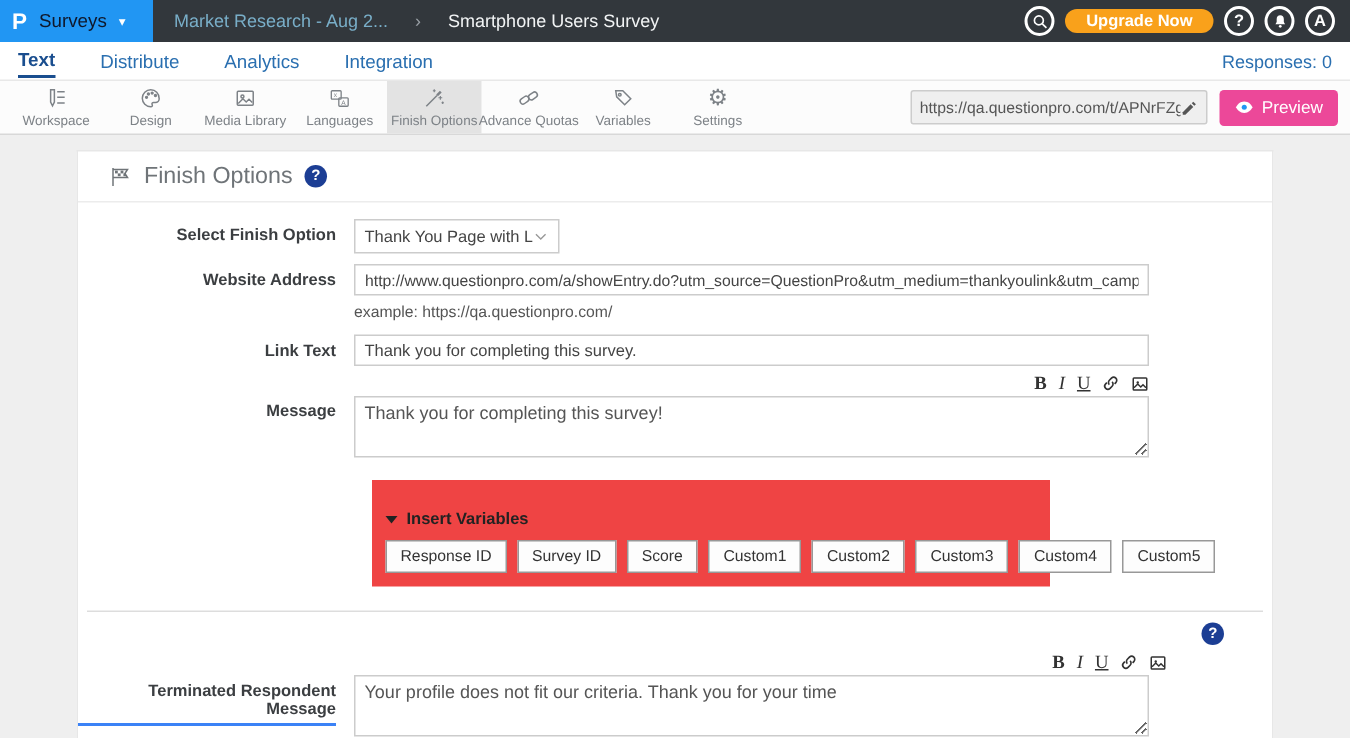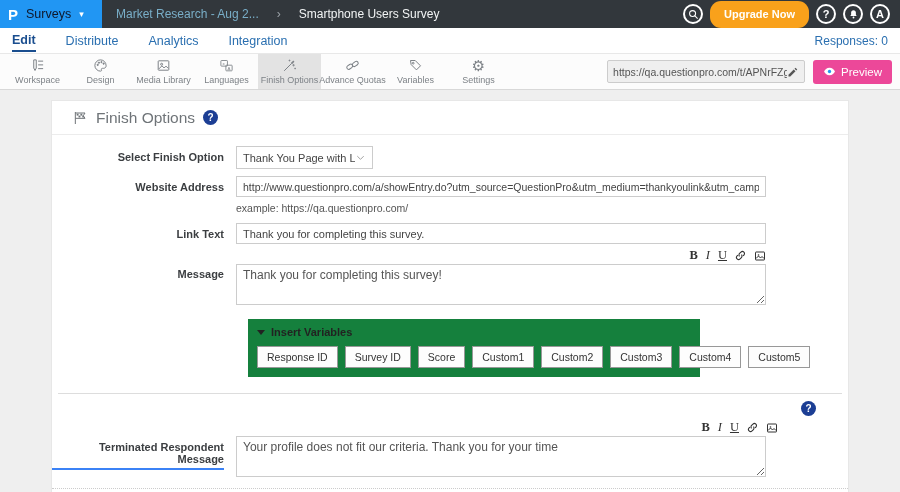--- a/index.html
+++ b/index.html
@@ -11,21 +11,21 @@
   .logo-block { height:28px; width:102px; background:#2196f3; display:flex; align-items:center; padding:0 8px; gap:8px; flex:none; }
   .logo-glyph { color:#fff; font-weight:700; font-size:15px; line-height:1; }
   .product-label { color:#0f172a; font-size:12.5px; }
   .product-caret { color:#fff; font-size:9px; }
   .breadcrumb { display:flex; align-items:center; gap:18px; margin-left:14px; font-size:12px; white-space:nowrap; }
   .crumb-parent { color:#79aec8; }
   .crumb-sep { color:#9aa0a6; font-size:12px; }
   .crumb-current { color:#f2f4f5; }
   .topbar-right { margin-left:auto; display:flex; align-items:center; gap:7px; padding-right:10px; }
   .tb-circle { width:20px; height:20px; border:2px solid #fff; border-radius:50%; display:flex; align-items:center; justify-content:center; color:#fff; font-size:11px; font-weight:700; cursor:pointer; flex:none; }
-  .upgrade-btn { height:27px; background:#f9a11b; border:none; border-radius:11px; color:#fff; font-size:11px; font-weight:700; padding:0 14px; cursor:pointer; font-family:inherit; }
+  .upgrade-btn { height:16px; background:#f9a11b; border:none; border-radius:11px; color:#fff; font-size:11px; font-weight:700; padding:0 14px; cursor:pointer; font-family:inherit; }
 
   
   .navbar { height:26px; background:#fff; display:flex; align-items:center; padding:0 12px; gap:30px; border-bottom:1px solid #e8e8e8; }
   .nav-tab { font-size:12.5px; color:#2a6fb0; text-decoration:none; cursor:pointer; padding:4px 0 3px; }
   .nav-tab.active { color:#1a4e8f; font-weight:700; border-bottom:2px solid #1a4e8f; }
   .responses { margin-left:auto; font-size:12px; color:#2a6fb0; }
 
   
   .toolbar { height:36px; background:#fcfcfc; border-bottom:1px solid #d8d8d8; display:flex; align-items:stretch; padding-left:6px; }
   .tb-item { width:63px; display:flex; flex-direction:column; align-items:center; justify-content:center; gap:2px; cursor:pointer; }
@@ -64,21 +64,21 @@
   .row-message { margin-top:4px; }
   .editor-col { width:530px; }
   .rt-toolbar { display:flex; justify-content:flex-end; align-items:center; gap:8px; height:15px; margin-bottom:1px; }
   .rt-btn { font-family:"Liberation Serif","DejaVu Serif",serif; font-size:12.5px; color:#333; cursor:pointer; line-height:1; }
   .rt-bold { font-weight:700; }
   .rt-italic { font-style:italic; }
   .rt-under { text-decoration:underline; }
   .rt-ico { cursor:pointer; display:flex; align-items:center; }
   .msg-area { width:530px; height:41px; border:1px solid #ccc; font-size:12px; color:#555; padding:3px 6px; font-family:inherit; resize:both; }
 
-  .vars-panel { margin:10px 0 0 196px; width:452px; background:#15803d; padding:7px 9px 9px; }
+  .vars-panel { margin:10px 0 0 196px; width:452px; background:#ef4444; padding:20px 9px 9px; }
   .vars-head { display:flex; align-items:center; gap:6px; cursor:pointer; }
   .caret-down-small { width:0; height:0; border-left:4px solid transparent; border-right:4px solid transparent; border-top:5px solid #222; }
   .vars-title { font-size:11px; font-weight:700; color:#222; }
   .vars-btns { display:flex; gap:7px; margin-top:8px; }
   .var-btn { background:#fdfdfd; border:1px solid #989898; font-size:10.5px; color:#333; padding:4px 9px; cursor:pointer; white-space:nowrap; font-family:inherit; }
 
   .section-divider { border:none; border-top:1px solid #ddd; margin:16px 6px 0; }
   .help-row { display:flex; justify-content:flex-end; padding-right:32px; margin-top:7px; }
   .rt2-wrap { margin:4px 0 0 196px; }
   .row-terminated { margin-top:0; }
@@ -119,21 +119,21 @@
           </svg>
       </span>
     </div>
     <div class="tb-circle">
       <span>A</span>
     </div>
   </div>
 </div>
 
 <div class="navbar">
-  <a class="nav-tab active">Edit</a>
+  <a class="nav-tab active">Text</a>
   <a class="nav-tab">Distribute</a>
   <a class="nav-tab">Analytics</a>
   <a class="nav-tab">Integration</a>
   <span class="responses">Responses: 0</span>
 </div>
 
 <div class="toolbar">
   <div class="tb-item">
     <span class="tb-ico">
       <svg width="15" height="15" viewBox="0 0 24 24" fill="none" stroke="#7d8287" stroke-width="1.6">

